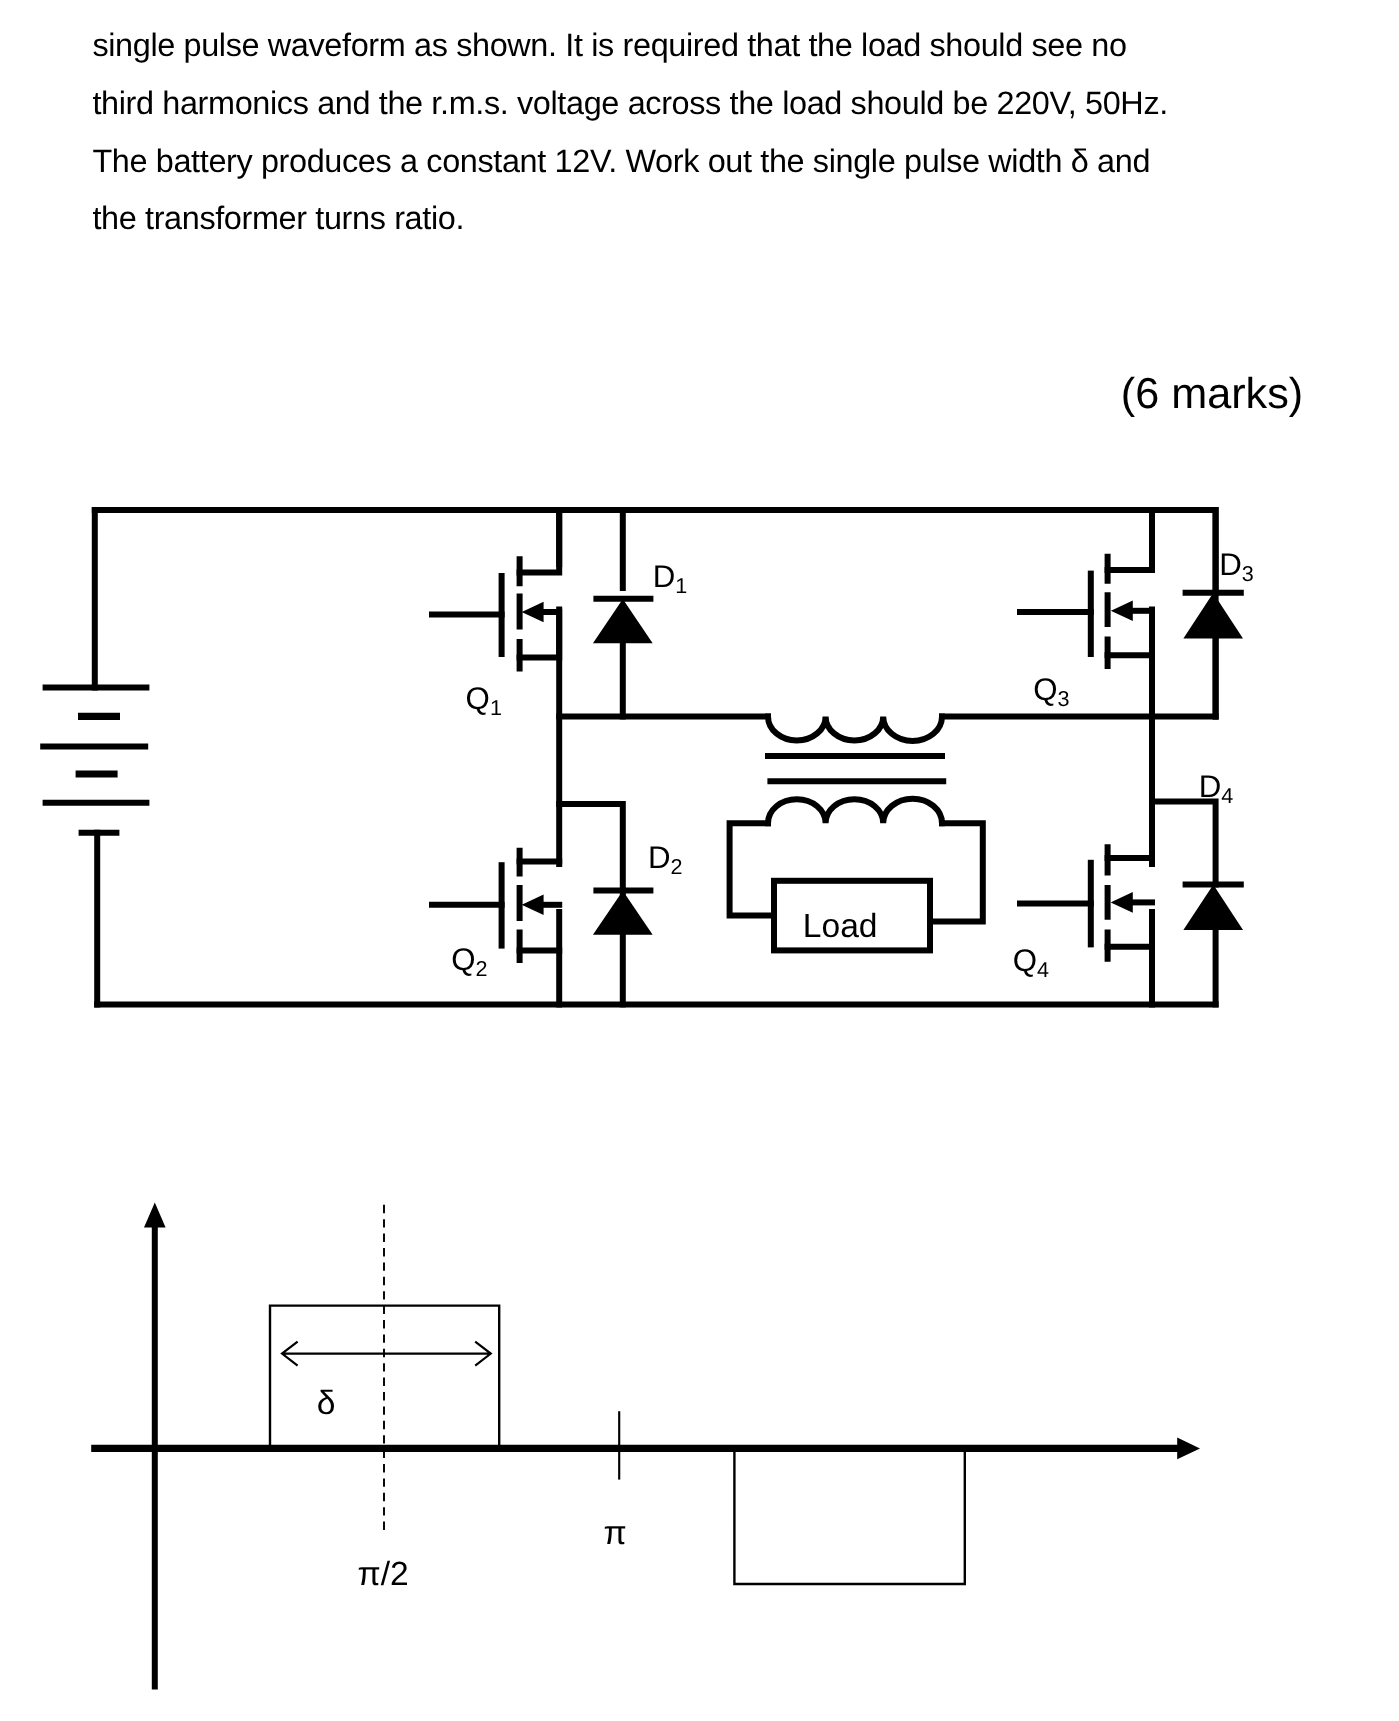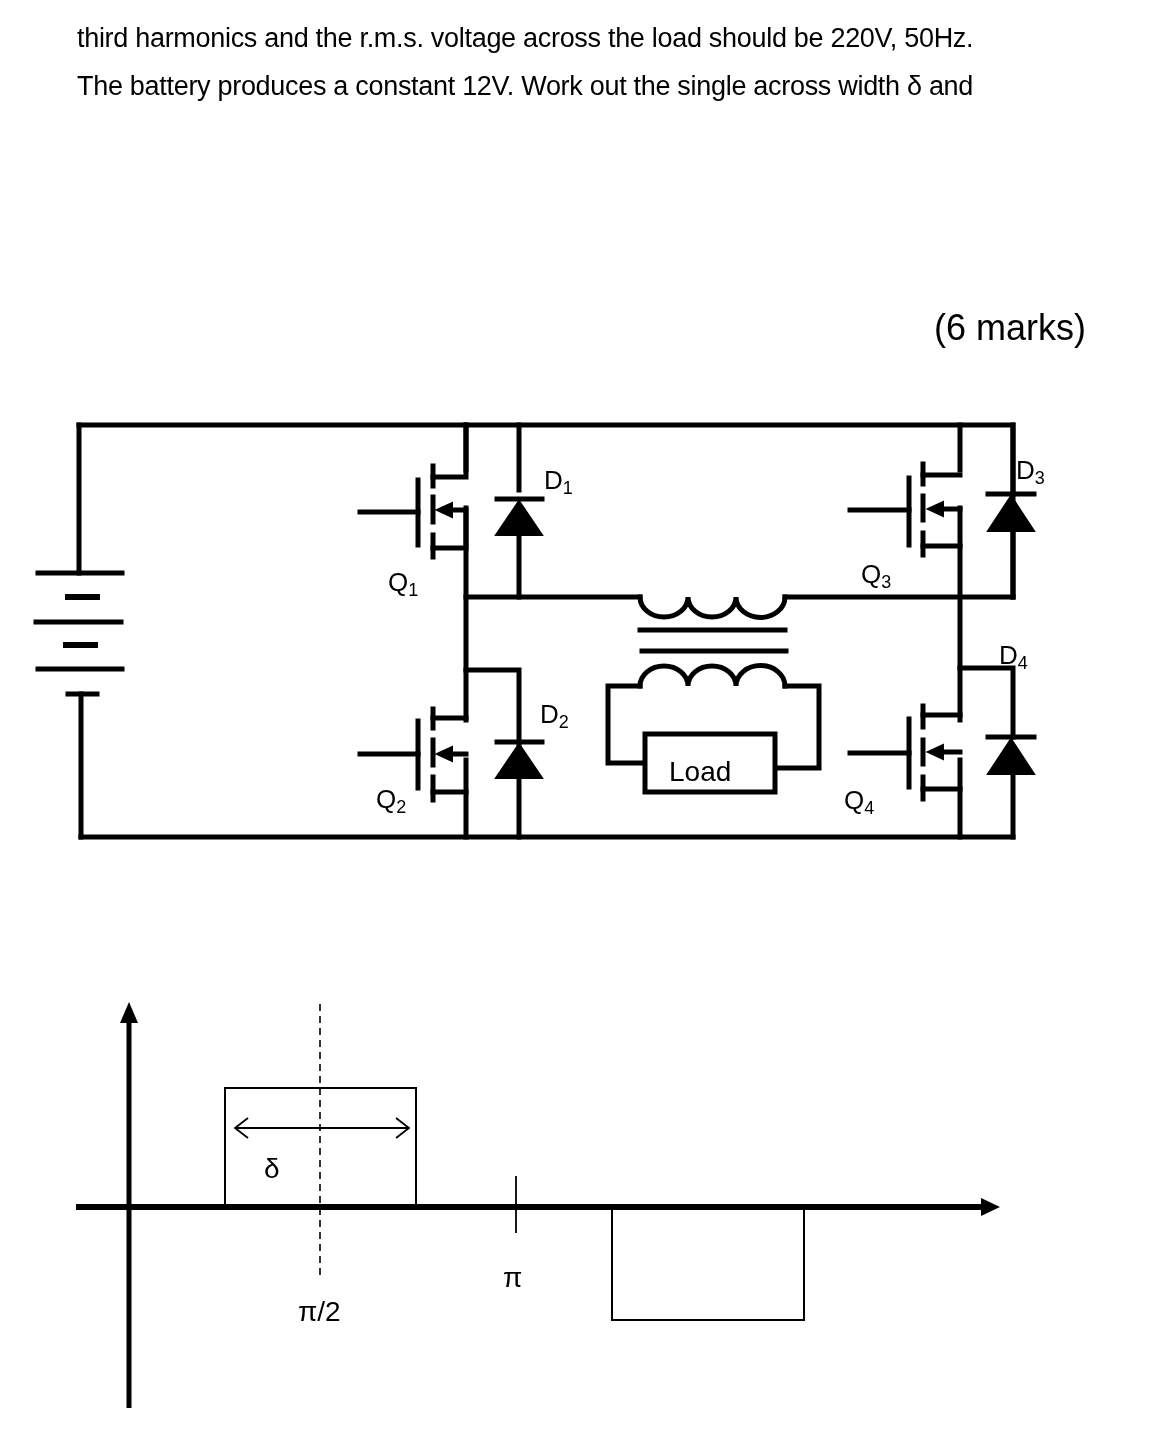--- a/index.html
+++ b/index.html
@@ -10,22 +10,24 @@
   .marks { position: absolute; top: 304px; right: 80px; font-size: 36px; line-height: 48px; }
   svg { position: absolute; left: 0; top: 0; }
   .lbl { font-family: "Liberation Sans", "DejaVu Sans", sans-serif; font-size: 26px; fill: #000; }
   .sub { font-size: 18px; }
   .wlbl { font-family: "Liberation Sans", "DejaVu Sans", sans-serif; font-size: 28px; fill: #000; }
 </style>
 </head>
 <body>
 
 <div class="question">
+  <div class="q-line">single pulse waveform as shown. It is required that the load should see no</div>
   <div class="q-line">third harmonics and the r.m.s. voltage across the load should be 220V, 50Hz.</div>
-  <div class="q-line">The battery produces a constant 12V. Work out the single across width δ and</div>
+  <div class="q-line">The battery produces a constant 12V. Work out the single pulse width δ and</div>
+  <div class="q-line">the transformer turns ratio.</div>
 </div>
 <div class="marks">(6 marks)</div>
 
 <svg width="1166" height="1434" viewBox="0 0 1166 1434">
   <defs>
     <marker id="arrowOpen" markerWidth="14" markerHeight="14" refX="12" refY="7" orient="auto">
       <path d="M1,1 L12,7 L1,13" fill="none" stroke="#000" stroke-width="1.6"></path>
     </marker>
   </defs>
 

